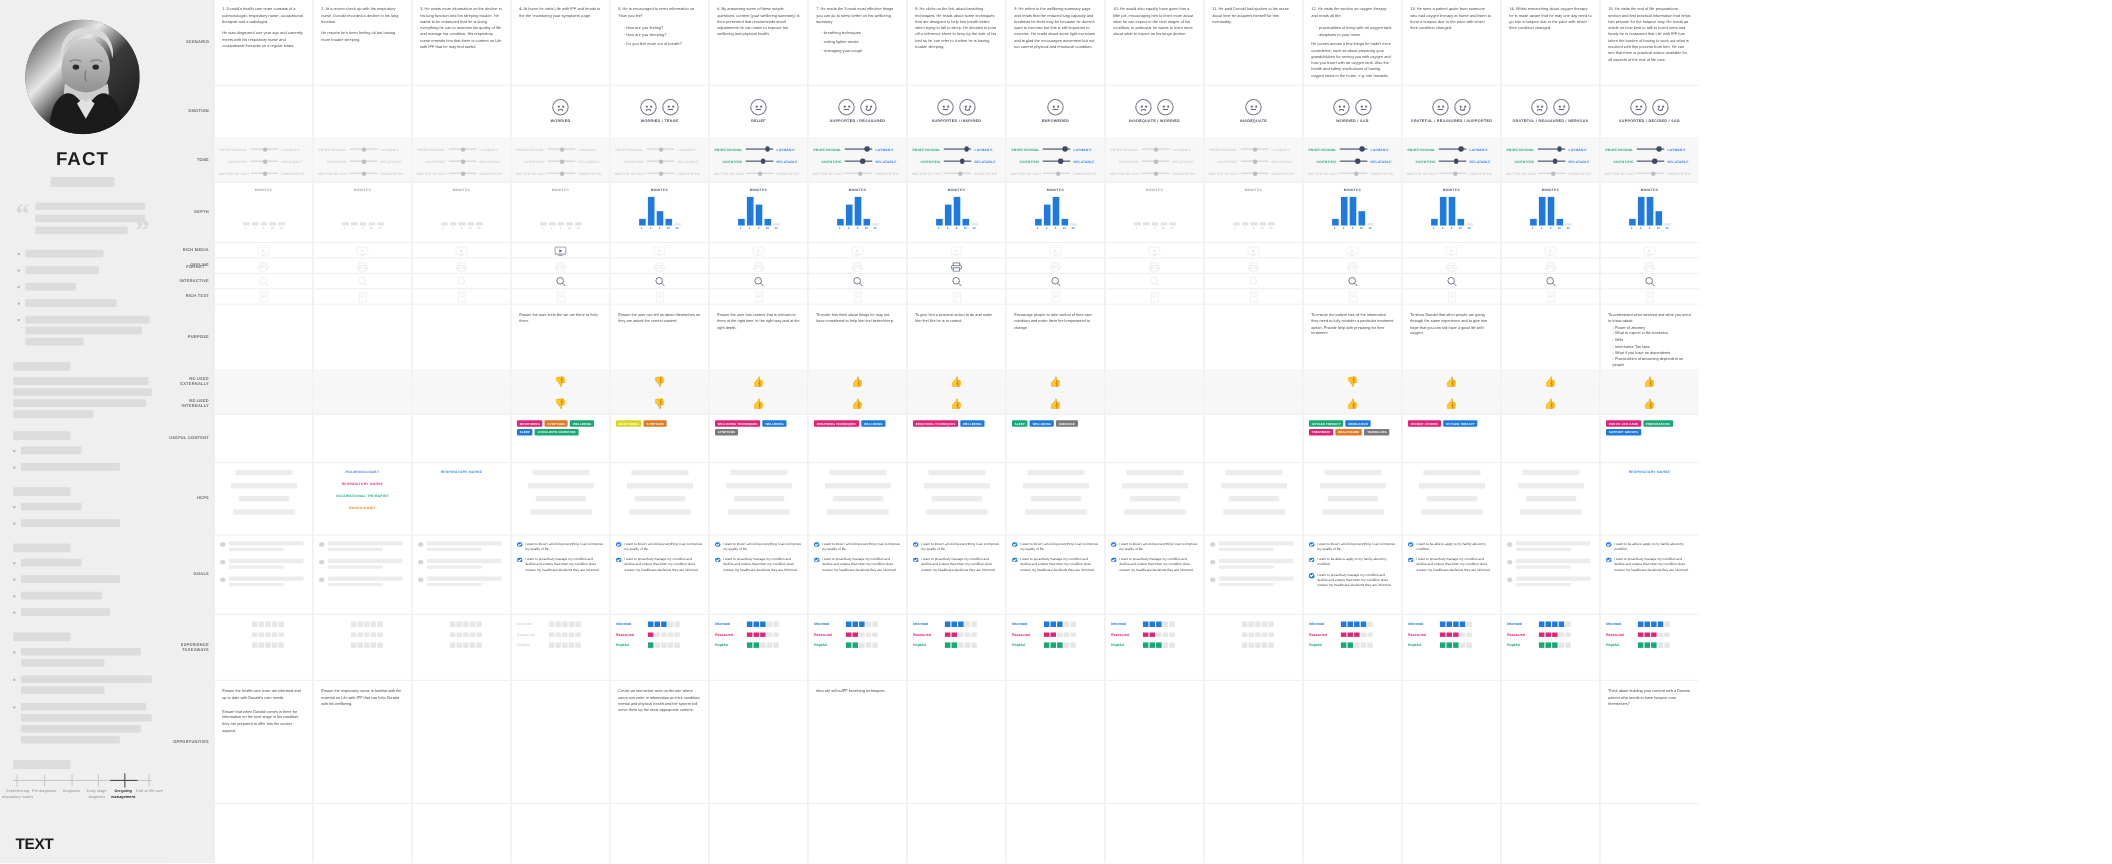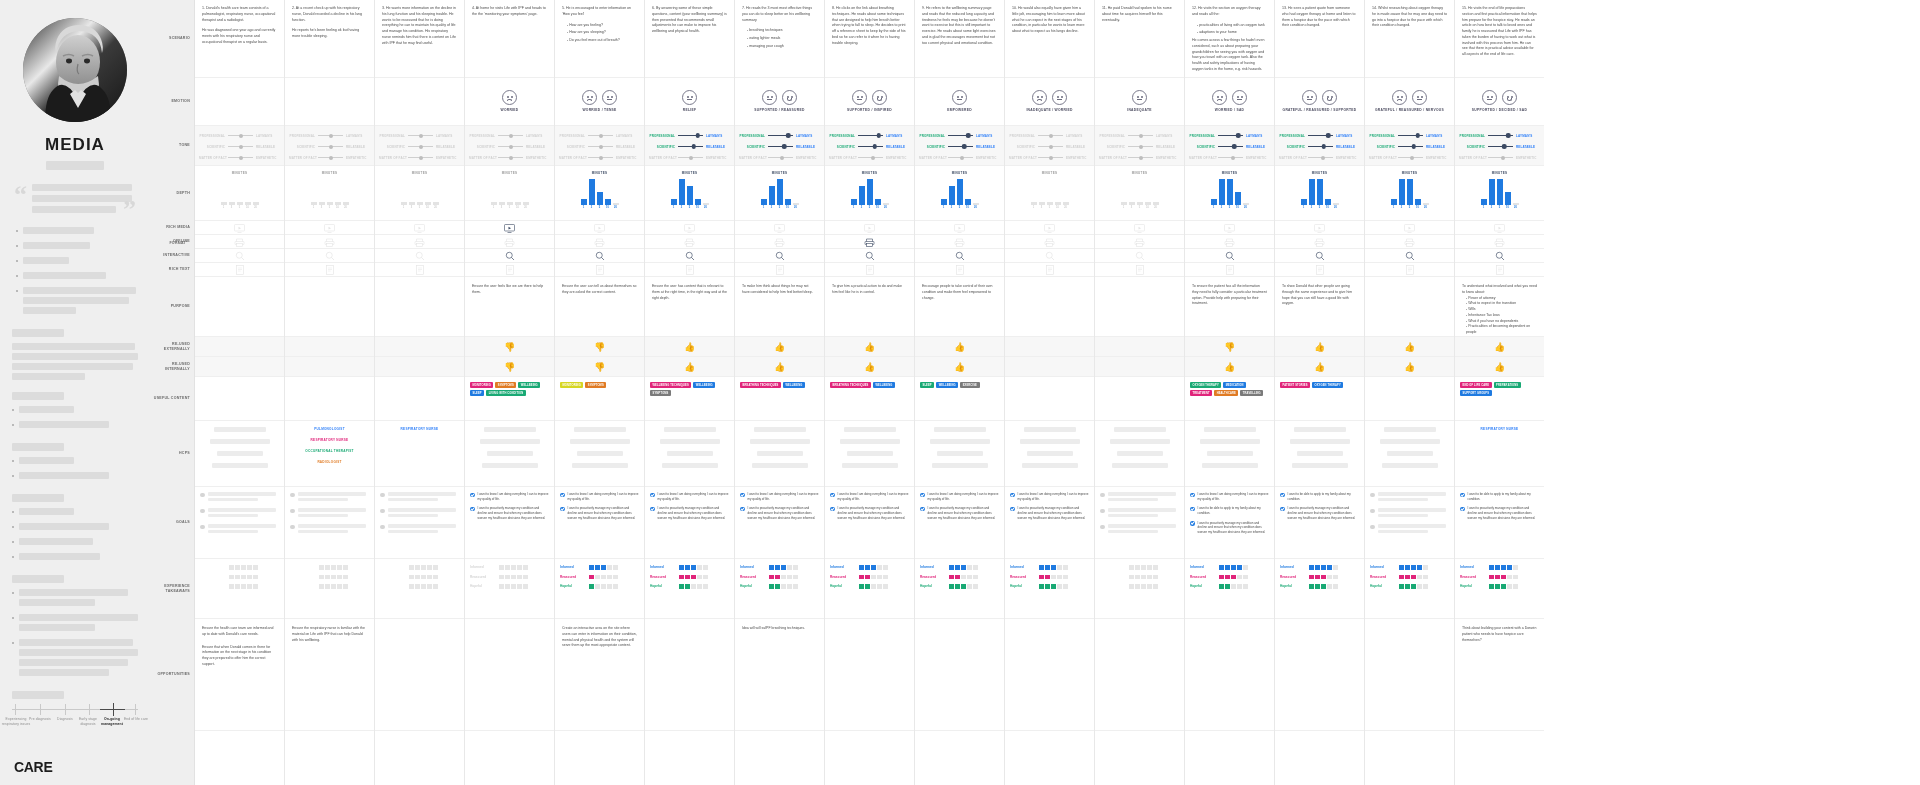--- a/index.html
+++ b/index.html
@@ -209,21 +209,21 @@
         <ellipse cx="64" cy="43" rx="3" ry="2.4" fill="#2a2a2a"></ellipse>
         <path d="M40 38 q6 -3 11 0" stroke="#8f8f8f" stroke-width="1.6" fill="none"></path>
         <path d="M59 38 q6 -3 11 0" stroke="#8f8f8f" stroke-width="1.6" fill="none"></path>
         <path d="M55 46 q-2 8 1 10" stroke="#7a7a7a" stroke-width="1.2" fill="none"></path>
         <path d="M36 58 q19 16 39 0 q3 16 -4 24 l-32 0 q-6 -9 -3 -24z" fill="#cccccc"></path>
         <path d="M30 72 q12 -14 25 10 q13 -24 25 -10 q8 8 8 32 l-66 0 q0 -24 8 -32z" fill="#1b1b1b"></path>
         <path d="M47 76 l8 14 l8 -14 l-5 -4 l-3 3 l-3 -3z" fill="#e2e2e2"></path>
       </svg>
     </div>
 
-    <div class="persona-name">MEDIA</div>
+    <div class="persona-name">FACT</div>
     <span class="redact name-sub"></span>
 
     <div class="quote-block">
       <span class="qmark open">“</span>
       <span class="qmark close">”</span>
       <span class="redact" style="width:100%;"></span>
       <span class="redact" style="width:100%;"></span>
       <span class="redact" style="width:84%;"></span>
     </div>
 
@@ -375,21 +375,21 @@
       <div class="tl-labels">
         <div class="tl-lab" style="left:-13px">Experiencing respiratory issues</div>
         <div class="tl-lab" style="left:11px">Pre diagnosis</div>
         <div class="tl-lab" style="left:36px">Diagnosis</div>
         <div class="tl-lab" style="left:59px">Early stage diagnosis</div>
         <div class="tl-lab cur" style="left:83px">On-going management</div>
         <div class="tl-lab" style="left:107px">End of life care</div>
       </div>
     </div>
 
-    <div class="brand">CARE</div>
+    <div class="brand">TEXT</div>
   </aside>
 
   <div class="matrix-scroll">
     <div class="matrix" id="matrix">
 
       <div class="rowlab-col">
         <div class="rowlab h-scenario">SCENARIO</div>
         <div class="rowlab h-emotion">EMOTION</div>
         <div class="rowlab h-tone">TONE</div>
         <div class="rowlab h-depth">DEPTH</div>

